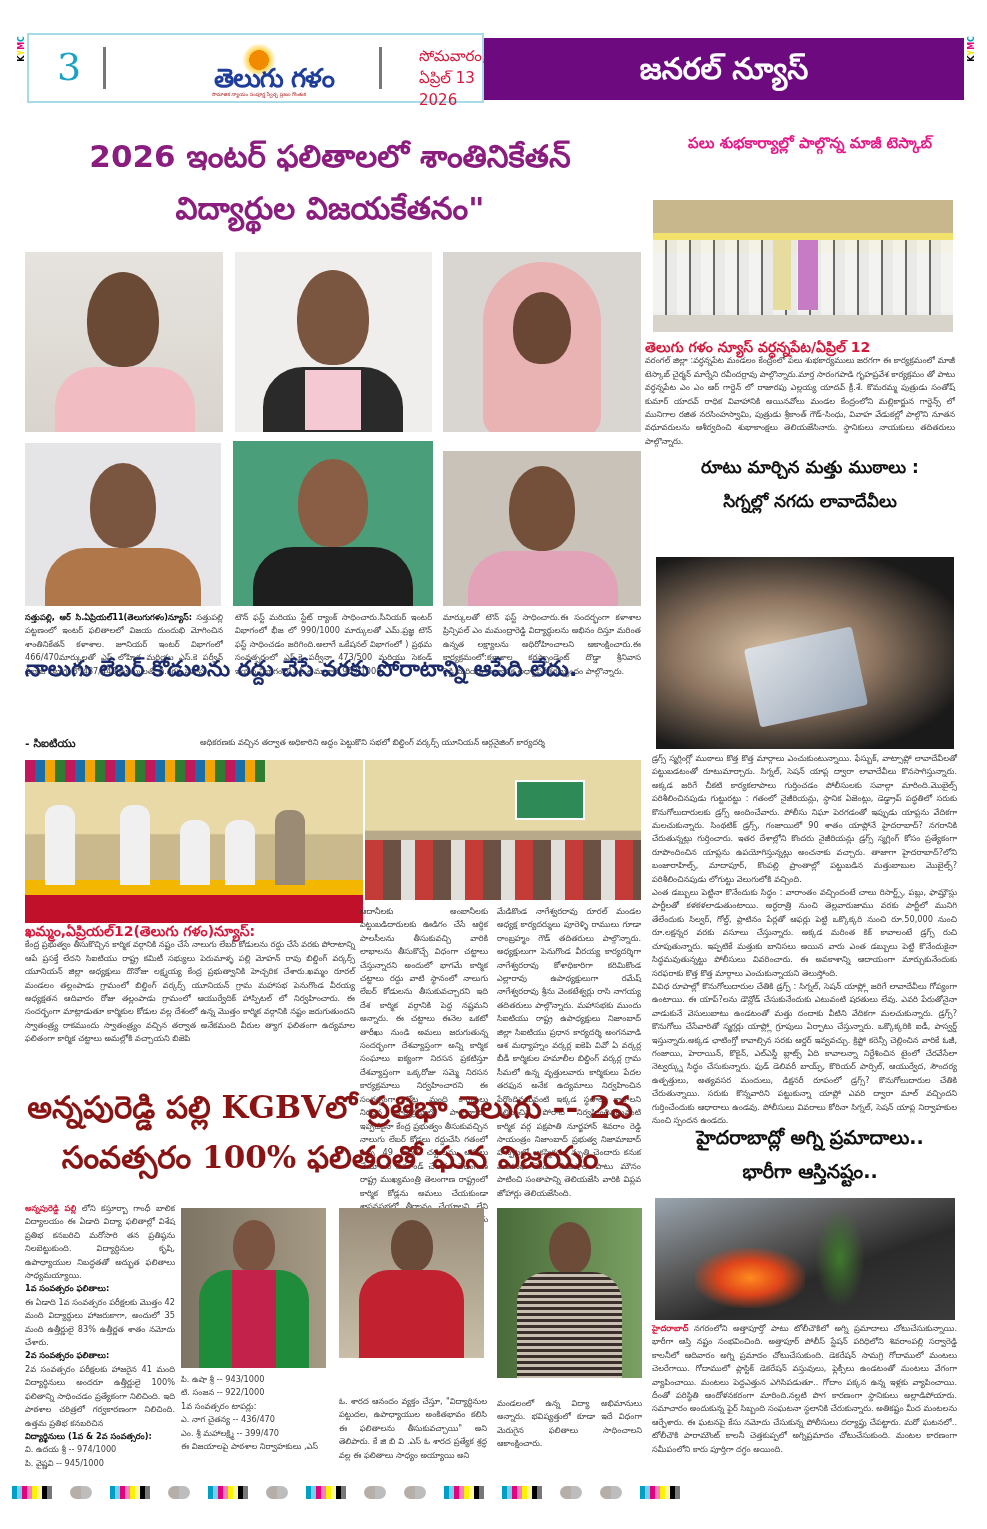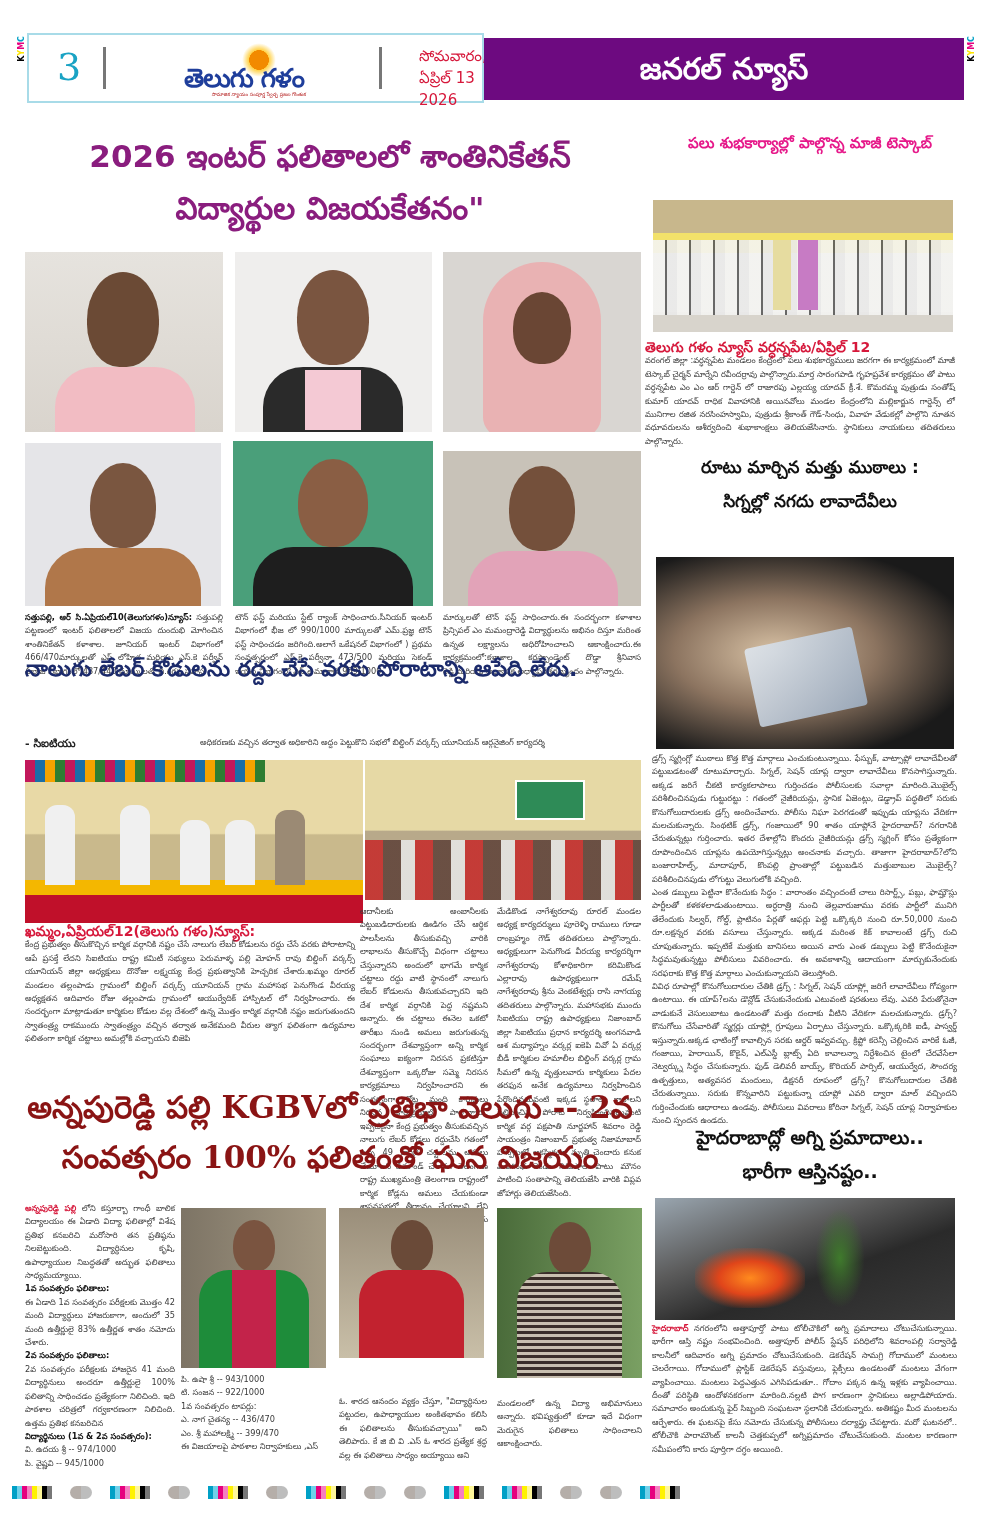--- a/index.html
+++ b/index.html
@@ -4,21 +4,21 @@
 <style>
   * { box-sizing: border-box; margin: 0; padding: 0; }
   body { width: 987px; height: 1529px; background: #fff; position: relative; overflow: hidden; font-family: "DejaVu Sans", sans-serif; color: #333; }
   .abs { position: absolute; }
   .cmyk-mark { font-size: 8px; font-weight: bold; writing-mode: vertical-rl; transform: rotate(180deg); line-height: 1; letter-spacing: 0; }
   .cmyk-mark .c { color: #00a0c6; } .cmyk-mark .m { color: #e6007e; } .cmyk-mark .y { color: #ffe600; } .cmyk-mark .k { color: #000; }
   .masthead { left: 27px; top: 33px; width: 457px; height: 70px; border: 2px solid #a8dbe8; background: #fff; }
   .page-num { left: 28px; top: 10px; font-family: "DejaVu Serif", serif; font-size: 38px; color: #1aa3c4; }
   .vbar { width: 3px; background: #777; }
   .logo { left: 155px; top: 6px; width: 150px; height: 58px; }
-  .logo-text { position: absolute; left: 0; top: 22px; width: 150px; font-weight: bold; font-size: 26px; color: #1f3e9b; text-align: left; letter-spacing: -1px; }
+  .logo-text { position: absolute; left: 0; top: 22px; width: 150px; font-weight: bold; font-size: 26px; color: #1f3e9b; text-align: right; letter-spacing: -1px; }
   .logo-tag { position: absolute; left: 0; top: 50px; width: 150px; font-size: 5px; color: #b31b1b; text-align: center; }
   .sun { position: absolute; left: 58px; top: 2px; width: 34px; height: 34px; border-radius: 50%; background: radial-gradient(circle, #f28a00 40%, #ffd24a 42%, rgba(255,210,74,0) 70%); }
   .date-block { left: 390px; top: 10px; color: #d6183b; font-size: 15px; line-height: 22px; font-weight: normal; }
   .section-banner { left: 484px; top: 38px; width: 480px; height: 62px; background: #6d0a80; color: #fff; font-weight: bold; font-size: 30px; text-align: center; line-height: 62px; }
   .headline-purple { color: #8a1d7e; font-weight: bold; text-align: center; }
   .headline-pink { color: #e6198a; font-weight: bold; text-align: center; }
   .headline-dark { color: #1b2a6b; font-weight: bold; }
   .headline-black { color: #111; font-weight: bold; text-align: center; }
   .headline-maroon { color: #8a1414; font-weight: bold; text-align: center; font-family: "DejaVu Serif", serif; }
   .photo { position: absolute; overflow: hidden; }
@@ -80,21 +80,21 @@
 <div class="photo" style="left:233px;top:441px;width:200px;height:165px;background:#4a9f7a;">
   <div class="face" style="left:65px;top:18px;width:70px;height:88px;background:#8a5e44;"></div>
   <div style="position:absolute;left:20px;top:106px;width:160px;height:60px;background:#1e1e1e;border-radius:40px 40px 0 0;"></div>
 </div>
 <div class="photo" style="left:443px;top:451px;width:198px;height:155px;background:#c8c2b8;">
   <div class="face" style="left:66px;top:15px;width:66px;height:85px;background:#74503b;"></div>
   <div style="position:absolute;left:25px;top:100px;width:150px;height:60px;background:#e2a3b8;border-radius:40px 40px 0 0;"></div>
 </div>
 
 <div class="abs body-text" style="left:25px;top:611px;width:198px;">
-  <b>సత్తుపల్లి, ఆర్ సి.ఏప్రియల్10(తెలుగుగళం)న్యూస్:</b>
+  <b>సత్తుపల్లి, ఆర్ సి.ఏప్రియల్11(తెలుగుగళం)న్యూస్:</b>
   <span>సత్తుపల్లి పట్టణంలో ఇంటర్ ఫలితాలలో విజయ దుందుభి మోగించిన శాంతినికేతన్ కళాశాల. జూనియర్ ఇంటర్ విభాగంలో 466/470మార్కులతో ఎస్ లోహిత మరియు ఎస్.కె పర్వీన్ దీభాజ విభాగంలో 437/440 మార్కులతో వి.గగన సహస్ర</span>
 </div>
 <div class="abs body-text" style="left:235px;top:611px;width:197px;">టౌన్ ఫస్ట్ మరియు స్టేట్ ర్యాంక్ సాధించారు.సీనియర్ ఇంటర్ విభాగంలో భీజ లో 990/1000 మార్కులతో ఎమ్.ప్రజ్ఞ టౌన్ ఫస్ట్ సాధించడం జరిగింది.అలాగే ఒకేషనల్ విభాగంలో ) ప్రథమ సంవత్సరంలో ఎస్.కె పర్వీనా 473/500 మరియు సెకండ్ ఇయర్ విభాగంలో ఎస్ ఉమారాణి 959/1000</div>
 <div class="abs body-text" style="left:443px;top:611px;width:198px;">మార్కులతో టౌన్ ఫస్ట్ సాధించారు.ఈ సందర్భంగా కళాశాల ప్రిన్సిపల్ ఎం మమంద్రారెడ్డి విద్యార్థులను అభినం దిస్తూ మరింత ఉన్నత లక్ష్యాలను అధిరోహించాలని ఆకాంక్షించారు.ఈ కార్యక్రమంలో:కళాశాల కరస్పాండెంట్ దొడ్డా శ్రీనివాస రెడ్డి,మరియు అధ్యాపక అధ్యాపకేతర బృందం పాల్గొన్నారు.</div>
 
 <div class="abs headline-dark" style="left:25px;top:650px;width:620px;font-size:22px;line-height:38px;">నాలుగు లేబర్ కోడులను రద్దు చేసే వరకు పోరాటాన్ని ఆపేది లేదు.</div>
 <div class="abs" style="left:25px;top:737px;font-size:11px;font-weight:bold;color:#222;">- సిఐటియు</div>
 <div class="abs body-text" style="left:200px;top:736px;width:440px;white-space:nowrap;overflow:hidden;">అధికరణకు వచ్చిన తర్వాత అధికారిని అద్దం పెట్టుకొని సభలో బిల్డింగ్ వర్కర్స్ యూనియన్ ఆర్గనైజింగ్ కార్యదర్శి</div>
 
 <div class="photo" style="left:25px;top:760px;width:338px;height:163px;background:linear-gradient(#e8d9a6 0%,#e8d9a6 45%,#c9b98c 46%);">

